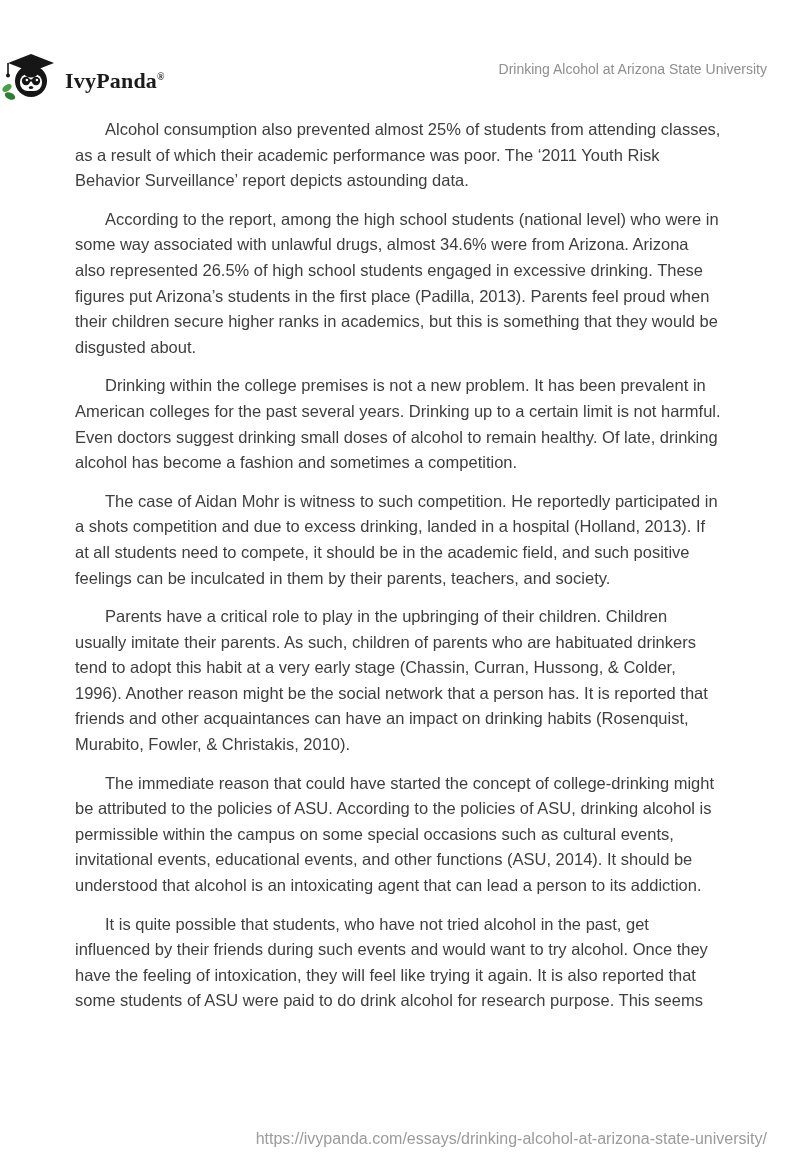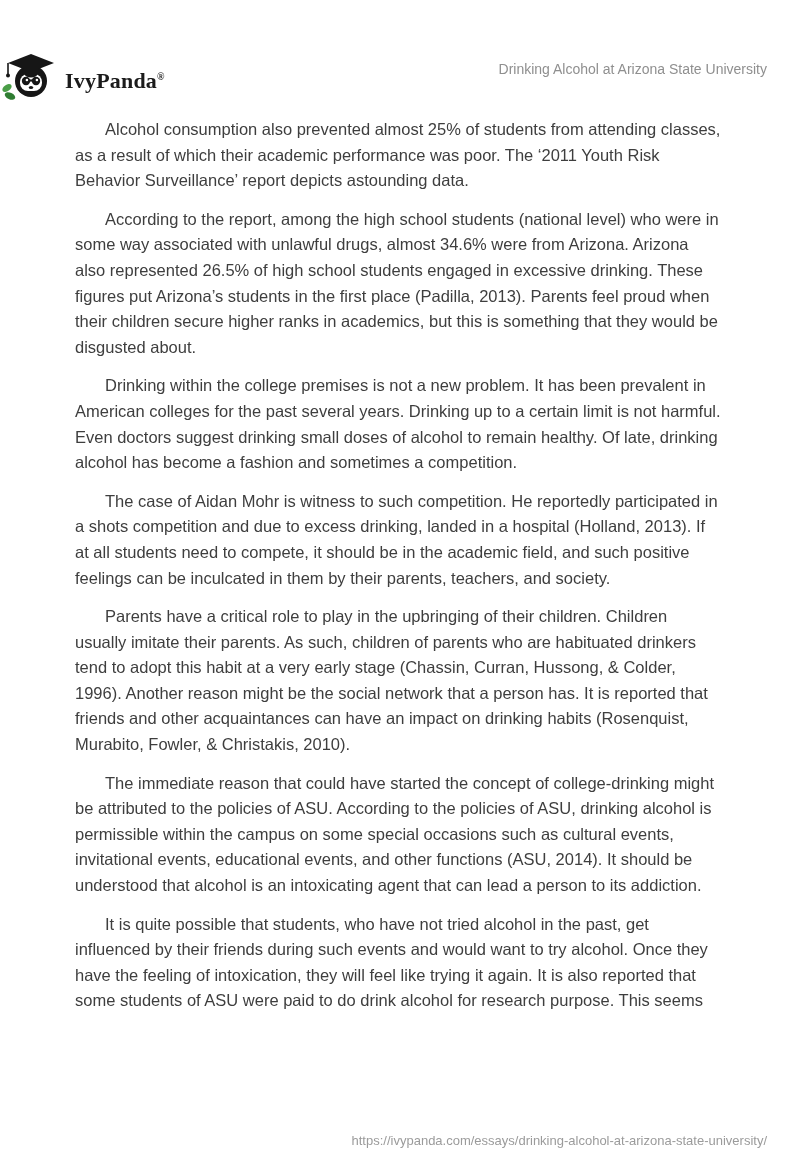--- a/index.html
+++ b/index.html
@@ -56,21 +56,21 @@
     margin: 0 0 13px 0;
     line-height: 25.6px;
     text-indent: 30px;
     text-align: left;
   }
   
   .footer {
     position: absolute;
     right: 33px;
     bottom: 12px;
-    font-size: 13px;
+    font-size: 16px;
     color: #9b9b9b;
     padding-left: 48px;
   }
 </style>
 </head>
 <body>
 
 <div class="page">
 
   <header class="header">

